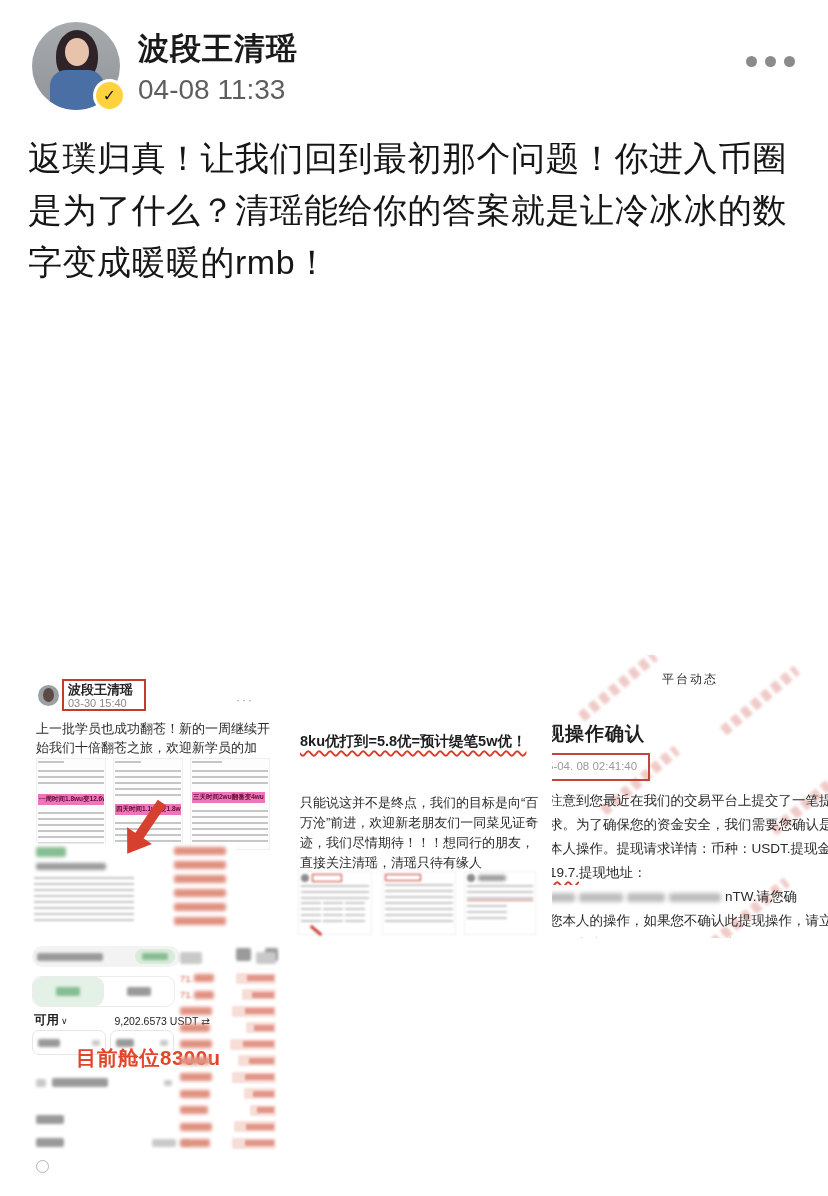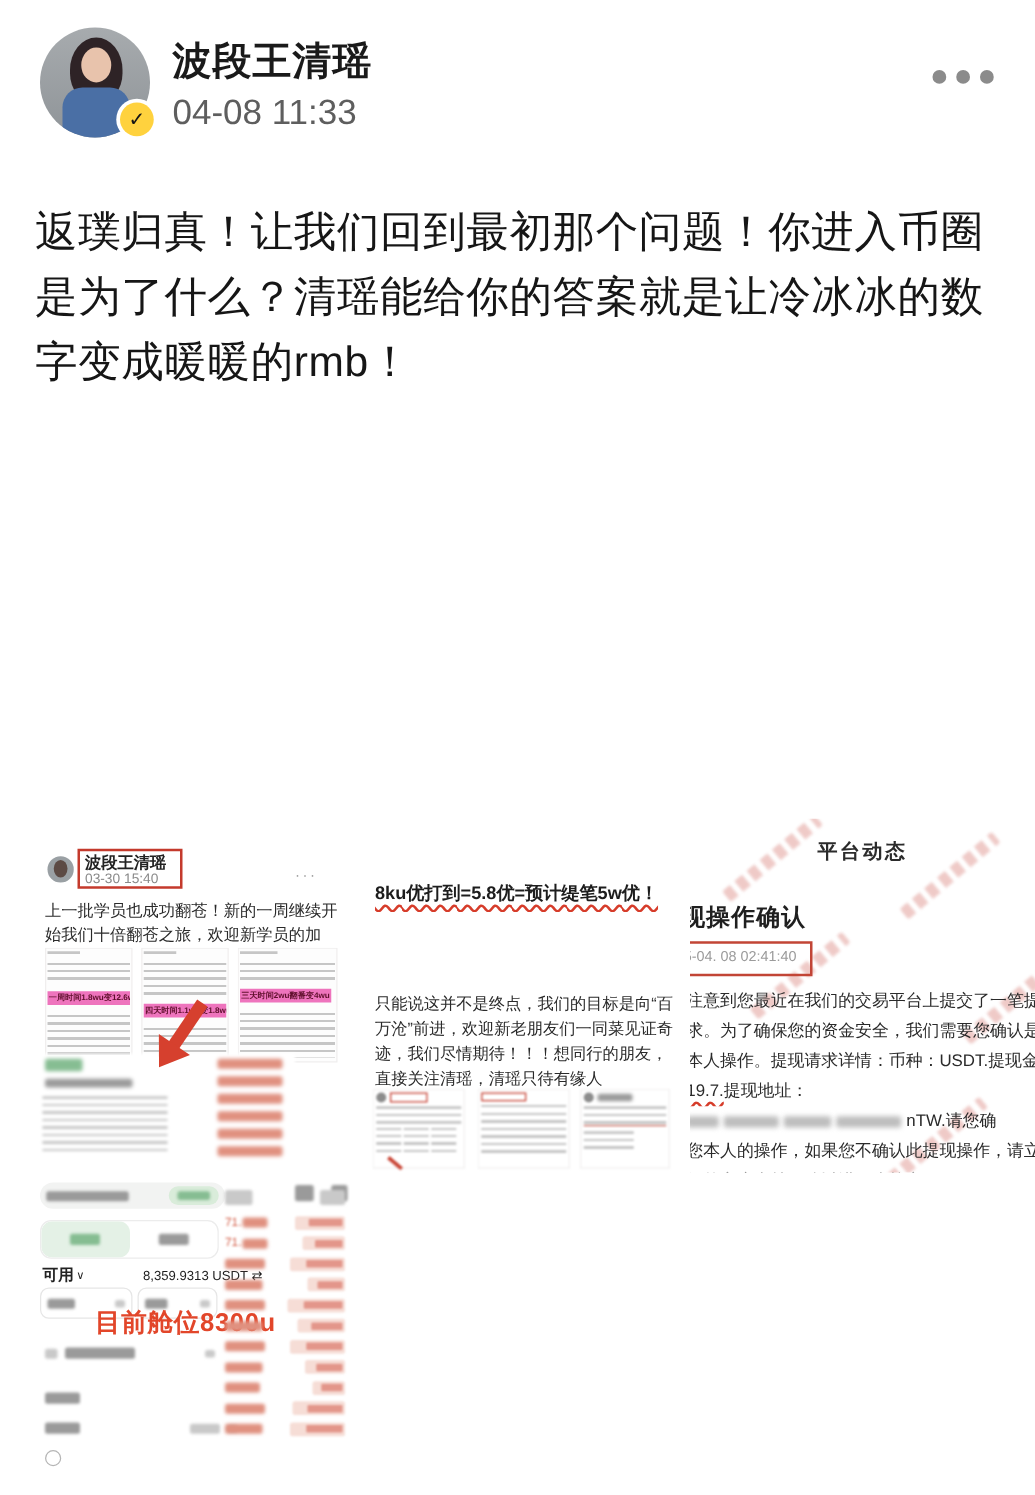--- a/index.html
+++ b/index.html
@@ -16,21 +16,21 @@
   .badge{position:absolute;left:96px;top:82px;width:27px;height:27px;border-radius:50%;
     background:#ffd23e;color:#141414;font-size:16px;font-weight:700;display:flex;align-items:center;justify-content:center;
     box-shadow:0 0 0 3px #fff;}
   .username{position:absolute;left:138px;top:28px;font-size:31px;font-weight:700;color:#1a1a1a;letter-spacing:1px;}
   .timestamp{position:absolute;left:138px;top:74px;font-size:28px;color:#5e5e5e;}
   .more-dots{position:absolute;left:746px;top:56px;display:flex;gap:8px;cursor:pointer;}
   .more-dots i{width:11px;height:11px;border-radius:50%;background:#8b8b8b;}
 
   
   .para{position:absolute;left:28px;width:780px;font-size:34px;line-height:52px;color:#161616;letter-spacing:.5px;}
-  .para1{top:132px;margin-top:28px;}
+  .para1{top:132px;}
   .para2{top:386px;}
 
   
   .att{position:absolute;background:#fff;overflow:hidden;cursor:pointer;}
   .att1{left:28px;top:655px;width:252px;height:283px;}
   .att2{left:292px;top:655px;width:250px;height:283px;}
   .att3{left:552px;top:655px;width:276px;height:283px;}
   .att4{left:28px;top:940px;width:252px;height:245px;}
 
   .blob{display:inline-block;background:#c9c9c9;border-radius:2px;filter:blur(1.4px);vertical-align:middle;}
@@ -54,27 +54,27 @@
       filter:blur(.35px);max-width:100%;overflow:hidden;}
   .arrow{position:absolute;width:40px;height:64px;transform:rotate(34deg);}
   .arrow .shaft{position:absolute;left:15px;top:0;width:10px;height:42px;background:#d6402e;}
   .arrow .head{position:absolute;left:5px;top:40px;width:0;height:0;border-left:15px solid transparent;border-right:15px solid transparent;border-top:22px solid #d6402e;}
   .snippet{position:absolute;left:0;top:188px;width:208px;height:92px;background:#fff;filter:blur(1.2px);}
   .snip-row{position:absolute;height:8px;}
 
   
   .s-line1{position:absolute;left:8px;top:18px;font-size:13px;color:#2a2a2a;white-space:nowrap;}
   .s-line2{position:absolute;left:8px;top:50px;font-size:14.5px;color:#1d1d1d;font-weight:700;white-space:nowrap;}
-  .wavy{text-decoration:underline;text-decoration-style:wavy;text-decoration-color:#d63c2a;text-decoration-thickness:1.5px;text-underline-offset:4px;}
+  .wavy{text-decoration:underline;text-decoration-style:wavy;text-decoration-color:#d63c2a;text-decoration-thickness:1.5px;text-underline-offset:4px;margin-top:27px;}
   .s-line3{position:absolute;left:8px;top:84px;width:236px;font-size:13px;line-height:20px;color:#2a2a2a;}
   .s-line4{position:absolute;left:8px;top:138px;width:240px;font-size:13px;line-height:20px;color:#2a2a2a;}
   .mini-shot{position:absolute;top:216px;height:64px;background:#fff;box-shadow:0 0 0 1px #f1efef inset;filter:blur(.8px);padding:3px;}
 
   
-  .p-title{position:absolute;left:0;top:16px;width:100%;text-align:center;font-size:16px;font-weight:700;color:#2b2b2b;letter-spacing:2px;}
+  .p-title{position:absolute;left:0;top:16px;width:100%;text-align:center;font-size:12px;font-weight:400;color:#2b2b2b;letter-spacing:2px;}
   .p-heading{position:absolute;left:-7px;top:66px;font-size:19px;font-weight:700;color:#1f1f1f;letter-spacing:1px;white-space:nowrap;}
   .p-datebox{position:absolute;left:-4px;top:98px;width:102px;height:28px;border:2px solid #c24536;overflow:hidden;}
   .p-date{margin-left:-3px;margin-top:5px;font-size:11.5px;color:#9b9b9b;white-space:nowrap;filter:blur(.3px);}
   .p-body{position:absolute;left:-3px;top:134px;width:290px;font-size:13.5px;line-height:24px;color:#2a2a2a;}
   .p-body .ln{white-space:nowrap;overflow:hidden;}
   .addr-blob{display:inline-block;height:9px;background:#bdbdbd;border-radius:2px;filter:blur(2px);margin-right:4px;vertical-align:middle;}
   .wm{position:absolute;width:96px;height:11px;border-radius:2px;transform:rotate(-40deg);
       background:repeating-linear-gradient(to right,rgba(201,78,68,.30) 0 8px,rgba(201,78,68,0) 8px 13px);filter:blur(1.4px);}
 
   
@@ -240,21 +240,21 @@
         </div>
       <div class="tab-close">
           <span class="blob dark" style="width:24px;height:9px;"></span>
         </div>
     </div>
 
     <div class="avail-row">
       <span class="avail-label">可用</span>
       <span class="caret">∨</span>
       <span class="avail-val">
-        <span>8,359.9313 USDT</span>
+        <span>9,202.6573 USDT</span>
         <span>⇄</span>
       </span>
     </div>
 
     <div class="drop" style="left:4px;width:74px;">
       <span class="blob dark" style="width:22px;height:8px;"></span>
         <span class="blob" style="width:8px;height:6px;"></span>
     </div>
     <div class="drop" style="left:82px;width:64px;">
       <span class="blob dark" style="width:18px;height:8px;"></span>

